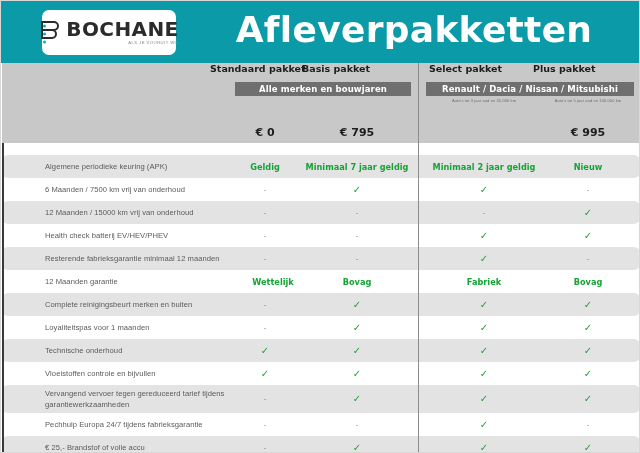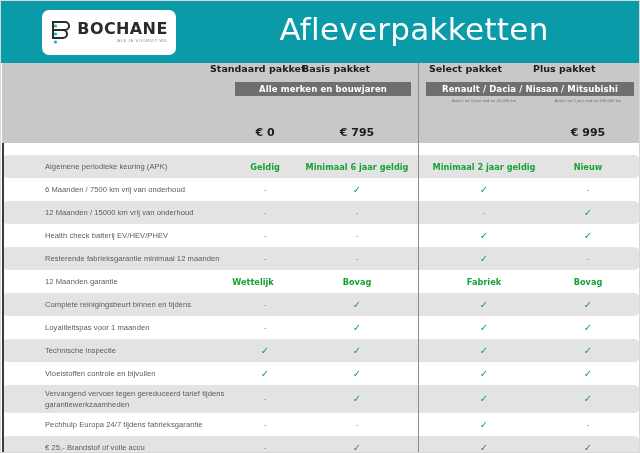--- a/index.html
+++ b/index.html
@@ -27,31 +27,31 @@
     position:absolute;left:41px;top:9px;width:134px;height:45px;
     background:#ffffff;border-radius:7px;
     display:flex;align-items:center;justify-content:center;
   }
   .logo-inner{display:flex;align-items:center;gap:5px;}
   .logo-mark{
     width:22px;height:28px;position:relative;flex:none;
   }
   .logo-txt{display:flex;flex-direction:column;align-items:flex-end;line-height:1;}
   .logo-word{
-    font-size:16px;font-weight:bold;color:#2b2b2b;letter-spacing:.4px;
+    font-size:20px;font-weight:bold;color:#2b2b2b;letter-spacing:.4px;
     font-family:"DejaVu Sans",sans-serif;
   }
   .logo-tag{
     font-size:3.6px;color:#7d8b90;letter-spacing:.35px;margin-top:2.5px;
     transform:scale(1.18);transform-origin:right center;white-space:nowrap;
   }
   .banner-title{
     position:absolute;left:186px;top:0;width:454px;height:56px;
     display:flex;align-items:center;justify-content:center;
-    color:#ffffff;font-size:31px;font-weight:normal;letter-spacing:.3px;
+    color:#ffffff;font-size:36px;font-weight:bold;letter-spacing:.3px;
     font-family:"DejaVu Sans",sans-serif;
   }
 
   
   .tbl{
     position:absolute;left:1px;top:62px;width:638px;height:390px;
   }
   .row{
     position:relative;display:flex;align-items:center;width:100%;
     box-sizing:border-box;
@@ -165,21 +165,21 @@
       <div class="gap-row" style="position: relative;">
         <div class="ltick" style="position: absolute; left: 0px; height: 12px;"></div>
       </div>
       <div class="row shade" style="height: 23px;">
         <div class="ltick"></div>
         <div class="label-cell">Algemene periodieke keuring (APK)</div>
         <div class="cell" style="left: 208px; width: 110px;">
           <span class="txt">Geldig</span>
         </div>
         <div class="cell" style="left: 300px; width: 110px;">
-          <span class="txt">Minimaal 6 jaar geldig</span>
+          <span class="txt">Minimaal 7 jaar geldig</span>
         </div>
         <div class="cell" style="left: 427px; width: 110px;">
           <span class="txt">Minimaal 2 jaar geldig</span>
         </div>
         <div class="cell" style="left: 531px; width: 110px;">
           <span class="txt">Nieuw</span>
         </div>
       </div>
       <div class="row plain" style="height: 23px;">
         <div class="ltick"></div>
@@ -241,36 +241,36 @@
         <div class="cell" style="left: 427px; width: 110px;">
           <span class="chk">✓</span>
         </div>
         <div class="cell" style="left: 531px; width: 110px;">
           <span class="dash">-</span>
         </div>
       </div>
       <div class="row plain" style="height: 23px;">
         <div class="ltick"></div>
         <div class="label-cell">12 Maanden  garantie</div>
-        <div class="cell" style="left: 196px; width: 110px; text-align: center;">
+        <div class="cell" style="left: 216px; width: 110px; text-align: center;">
           <span class="txt">Wettelijk</span>
         </div>
         <div class="cell" style="left: 300px; width: 110px;">
           <span class="txt">Bovag</span>
         </div>
         <div class="cell" style="left: 427px; width: 110px;">
           <span class="txt">Fabriek</span>
         </div>
         <div class="cell" style="left: 531px; width: 110px;">
           <span class="txt">Bovag</span>
         </div>
       </div>
       <div class="row shade" style="height: 23px;">
         <div class="ltick"></div>
-        <div class="label-cell">Complete reinigingsbeurt binnen en tijdens</div>
+        <div class="label-cell">Complete reinigingsbeurt merken en buiten</div>
         <div class="cell" style="left: 208px; width: 110px;">
           <span class="dash">-</span>
         </div>
         <div class="cell" style="left: 300px; width: 110px;">
           <span class="chk">✓</span>
         </div>
         <div class="cell" style="left: 427px; width: 110px;">
           <span class="chk">✓</span>
         </div>
         <div class="cell" style="left: 531px; width: 110px;">
@@ -288,21 +288,21 @@
         </div>
         <div class="cell" style="left: 427px; width: 110px;">
           <span class="chk">✓</span>
         </div>
         <div class="cell" style="left: 531px; width: 110px;">
           <span class="chk">✓</span>
         </div>
       </div>
       <div class="row shade" style="height: 23px;">
         <div class="ltick"></div>
-        <div class="label-cell">Technische inspectie</div>
+        <div class="label-cell">Technische onderhoud</div>
         <div class="cell" style="left: 208px; width: 110px;">
           <span class="chk">✓</span>
         </div>
         <div class="cell" style="left: 300px; width: 110px;">
           <span class="chk">✓</span>
         </div>
         <div class="cell" style="left: 427px; width: 110px;">
           <span class="chk">✓</span>
         </div>
         <div class="cell" style="left: 531px; width: 110px;">

